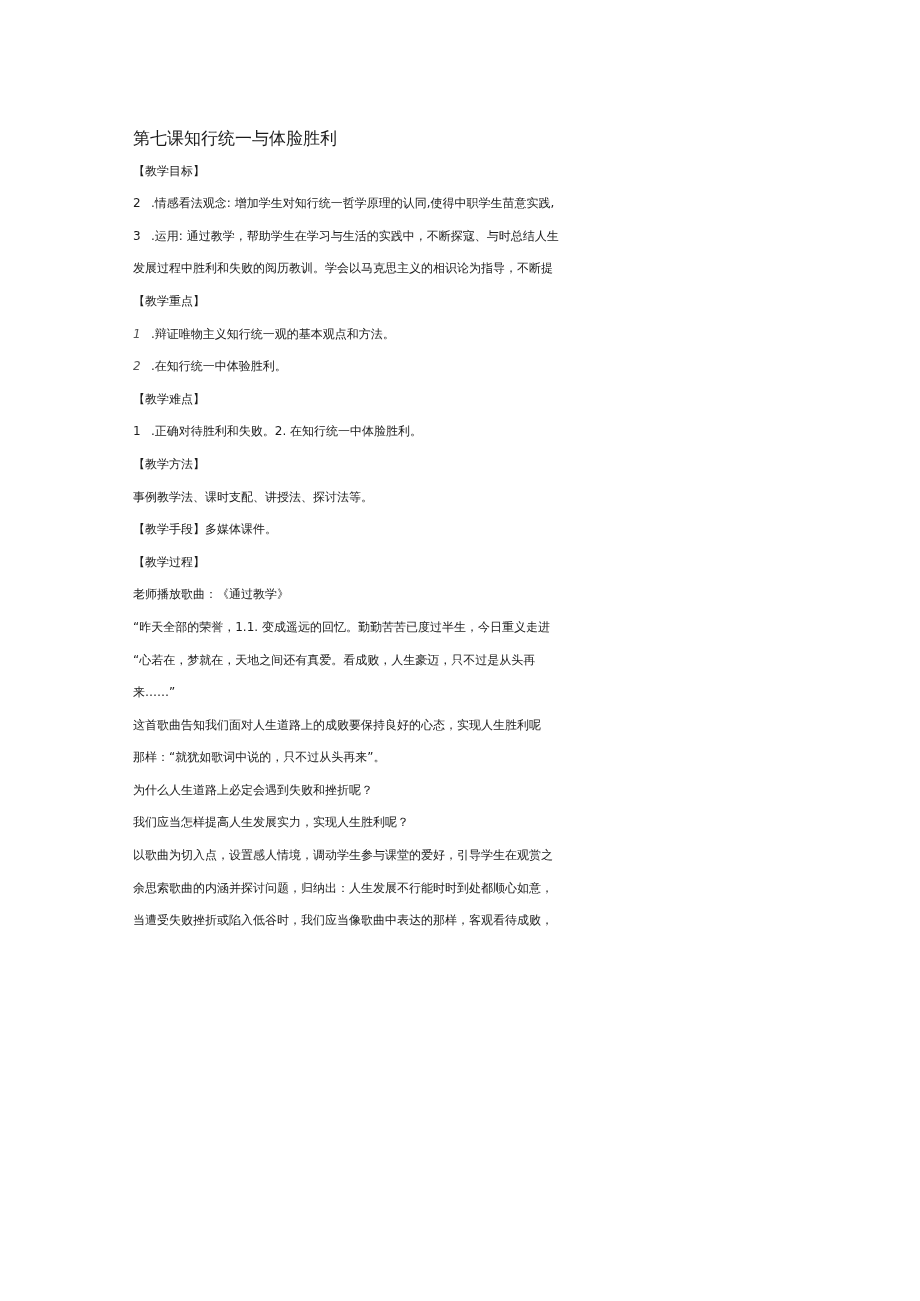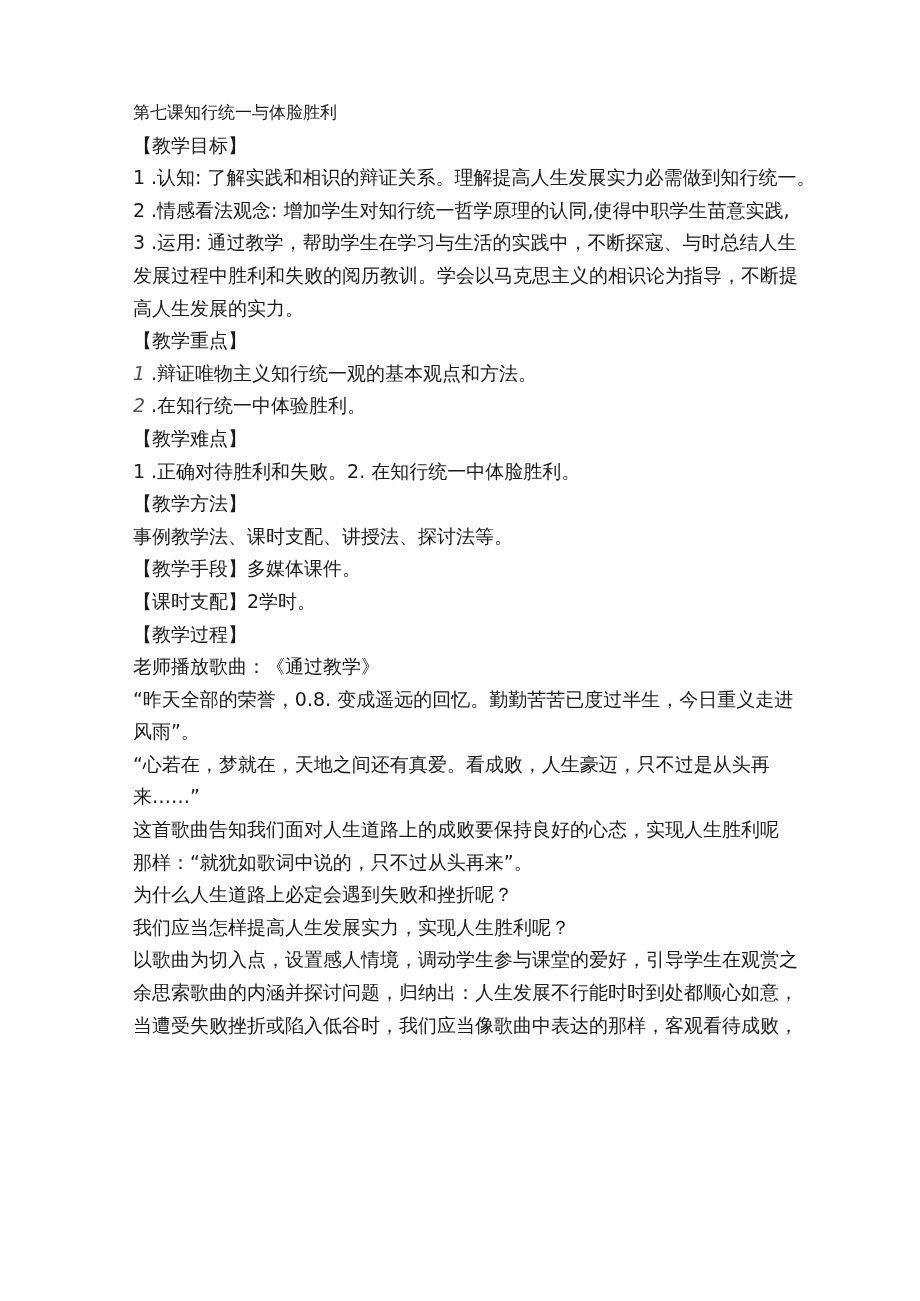--- a/index.html
+++ b/index.html
@@ -11,25 +11,25 @@
       width: 920px;
       height: 1301px;
       position: relative;
       overflow: hidden;
       font-family: "DejaVu Sans", "Liberation Sans", sans-serif;
       color: #1a1a1a;
     }
     .page {
       position: absolute;
       left: 133px;
-      top: 96px;
+      top: 122px;
       width: 660px;
     }
     .line {
-      font-size: 19px;
+      font-size: 12px;
       line-height: 32.6px;
       height: 32.6px;
       white-space: nowrap;
       letter-spacing: 0px;
     }
     .title {
       font-size: 17px;
     }
     .num {
       display: inline-block;
@@ -40,42 +40,38 @@
       color: #555;
     }
   </style>
 </head>
 <body>
 
 <div class="page">
   <div class="line title">第七课知行统一与体脸胜利</div>
 
   <div class="line">【教学目标】</div>
-  <div class="line"><span class="num">1</span><span>.认知: 了解实践和相识的辩证关系。理解提高人生发展实力必需做到知行统一。</span></div>
   <div class="line"><span class="num">2</span><span>.情感看法观念: 增加学生对知行统一哲学原理的认同,使得中职学生苗意实践,</span></div>
   <div class="line"><span class="num">3</span><span>.运用: 通过教学，帮助学生在学习与生活的实践中，不断探寇、与时总结人生</span></div>
   <div class="line">发展过程中胜利和失败的阅历教训。学会以马克思主义的相识论为指导，不断提</div>
-  <div class="line">高人生发展的实力。</div>
 
   <div class="line">【教学重点】</div>
   <div class="line"><span class="num italic-num">1</span><span>.辩证唯物主义知行统一观的基本观点和方法。</span></div>
   <div class="line"><span class="num italic-num">2</span><span>.在知行统一中体验胜利。</span></div>
 
   <div class="line">【教学难点】</div>
   <div class="line"><span class="num">1</span><span>.正确对待胜利和失败。2. 在知行统一中体脸胜利。</span></div>
 
   <div class="line">【教学方法】</div>
   <div class="line">事例教学法、课时支配、讲授法、探讨法等。</div>
   <div class="line">【教学手段】多媒体课件。</div>
-  <div class="line">【课时支配】2学时。</div>
 
   <div class="line">【教学过程】</div>
   <div class="line">老师播放歌曲：《通过教学》</div>
-  <div class="line">“昨天全部的荣誉，0.8. 变成遥远的回忆。勤勤苦苦已度过半生，今日重义走进</div>
-  <div class="line">风雨”。</div>
+  <div class="line">“昨天全部的荣誉，1.1. 变成遥远的回忆。勤勤苦苦已度过半生，今日重义走进</div>
   <div class="line">“心若在，梦就在，天地之间还有真爱。看成败，人生豪迈，只不过是从头再</div>
   <div class="line">来……”</div>
   <div class="line">这首歌曲告知我们面对人生道路上的成败要保持良好的心态，实现人生胜利呢</div>
   <div class="line">那样：“就犹如歌词中说的，只不过从头再来”。</div>
   <div class="line">为什么人生道路上必定会遇到失败和挫折呢？</div>
   <div class="line">我们应当怎样提高人生发展实力，实现人生胜利呢？</div>
   <div class="line">以歌曲为切入点，设置感人情境，调动学生参与课堂的爱好，引导学生在观赏之</div>
   <div class="line">余思索歌曲的内涵并探讨问题，归纳出：人生发展不行能时时到处都顺心如意，</div>
   <div class="line">当遭受失败挫折或陷入低谷时，我们应当像歌曲中表达的那样，客观看待成败，</div>
 </div>

